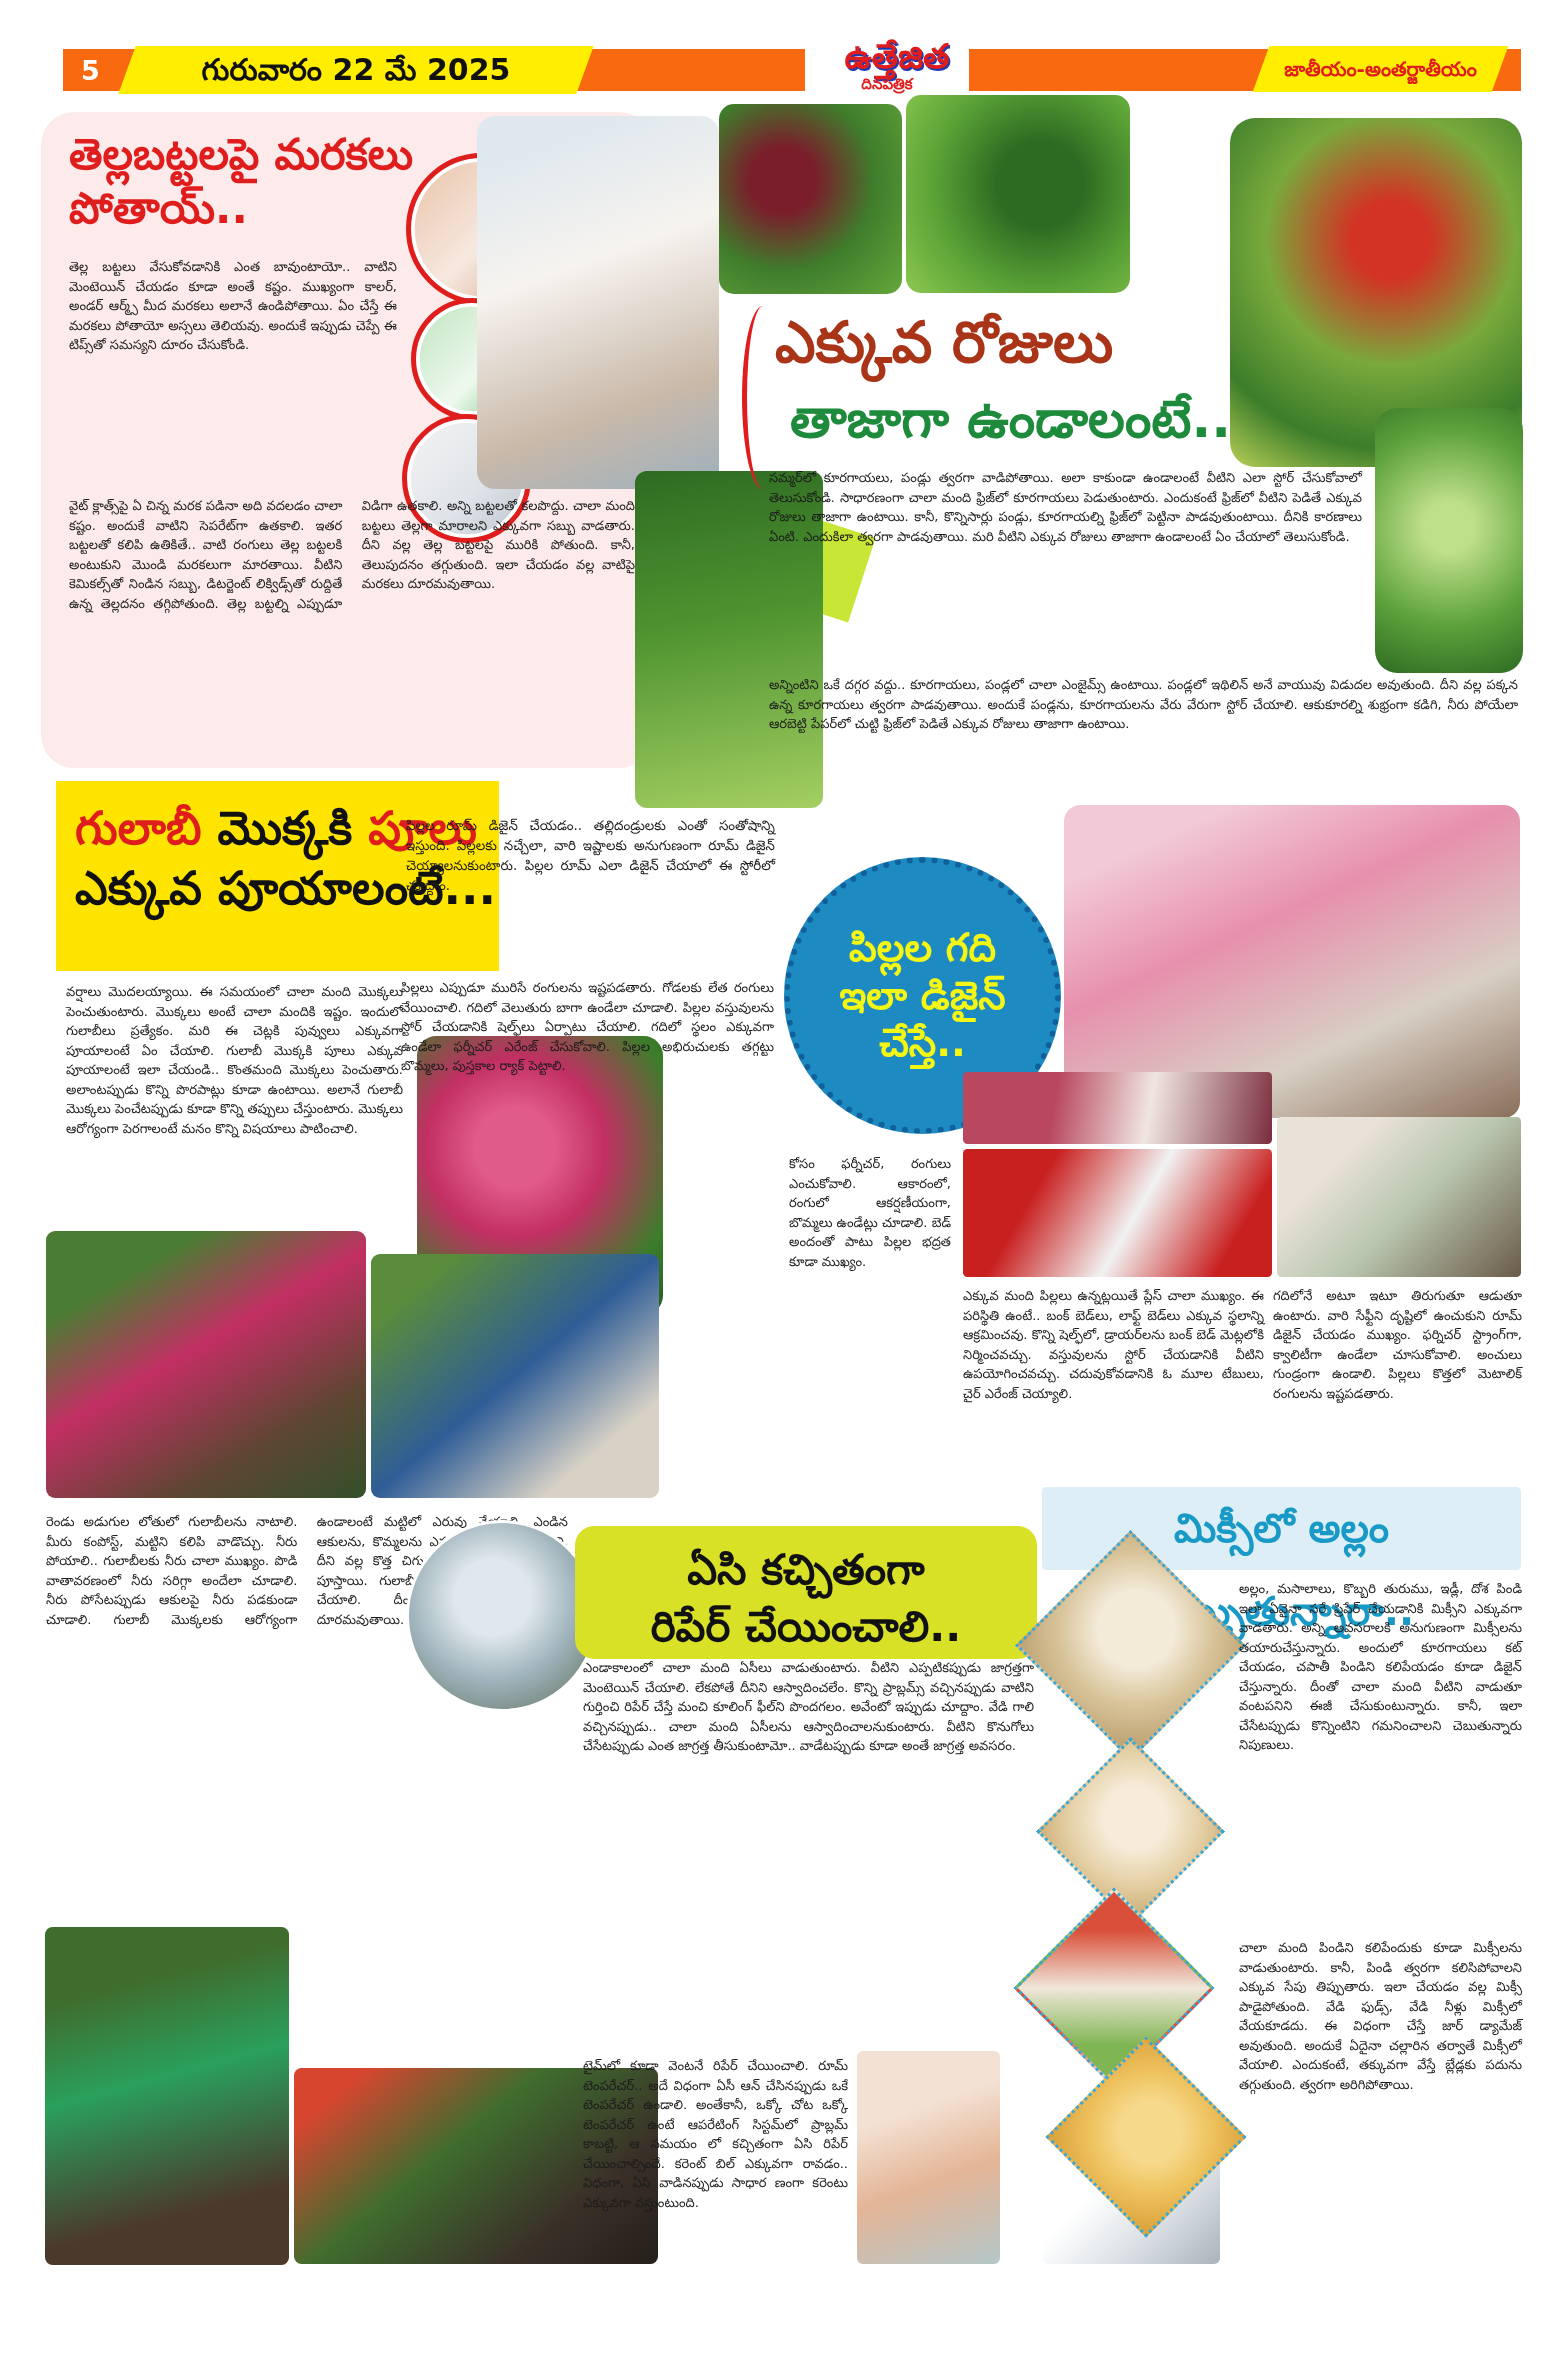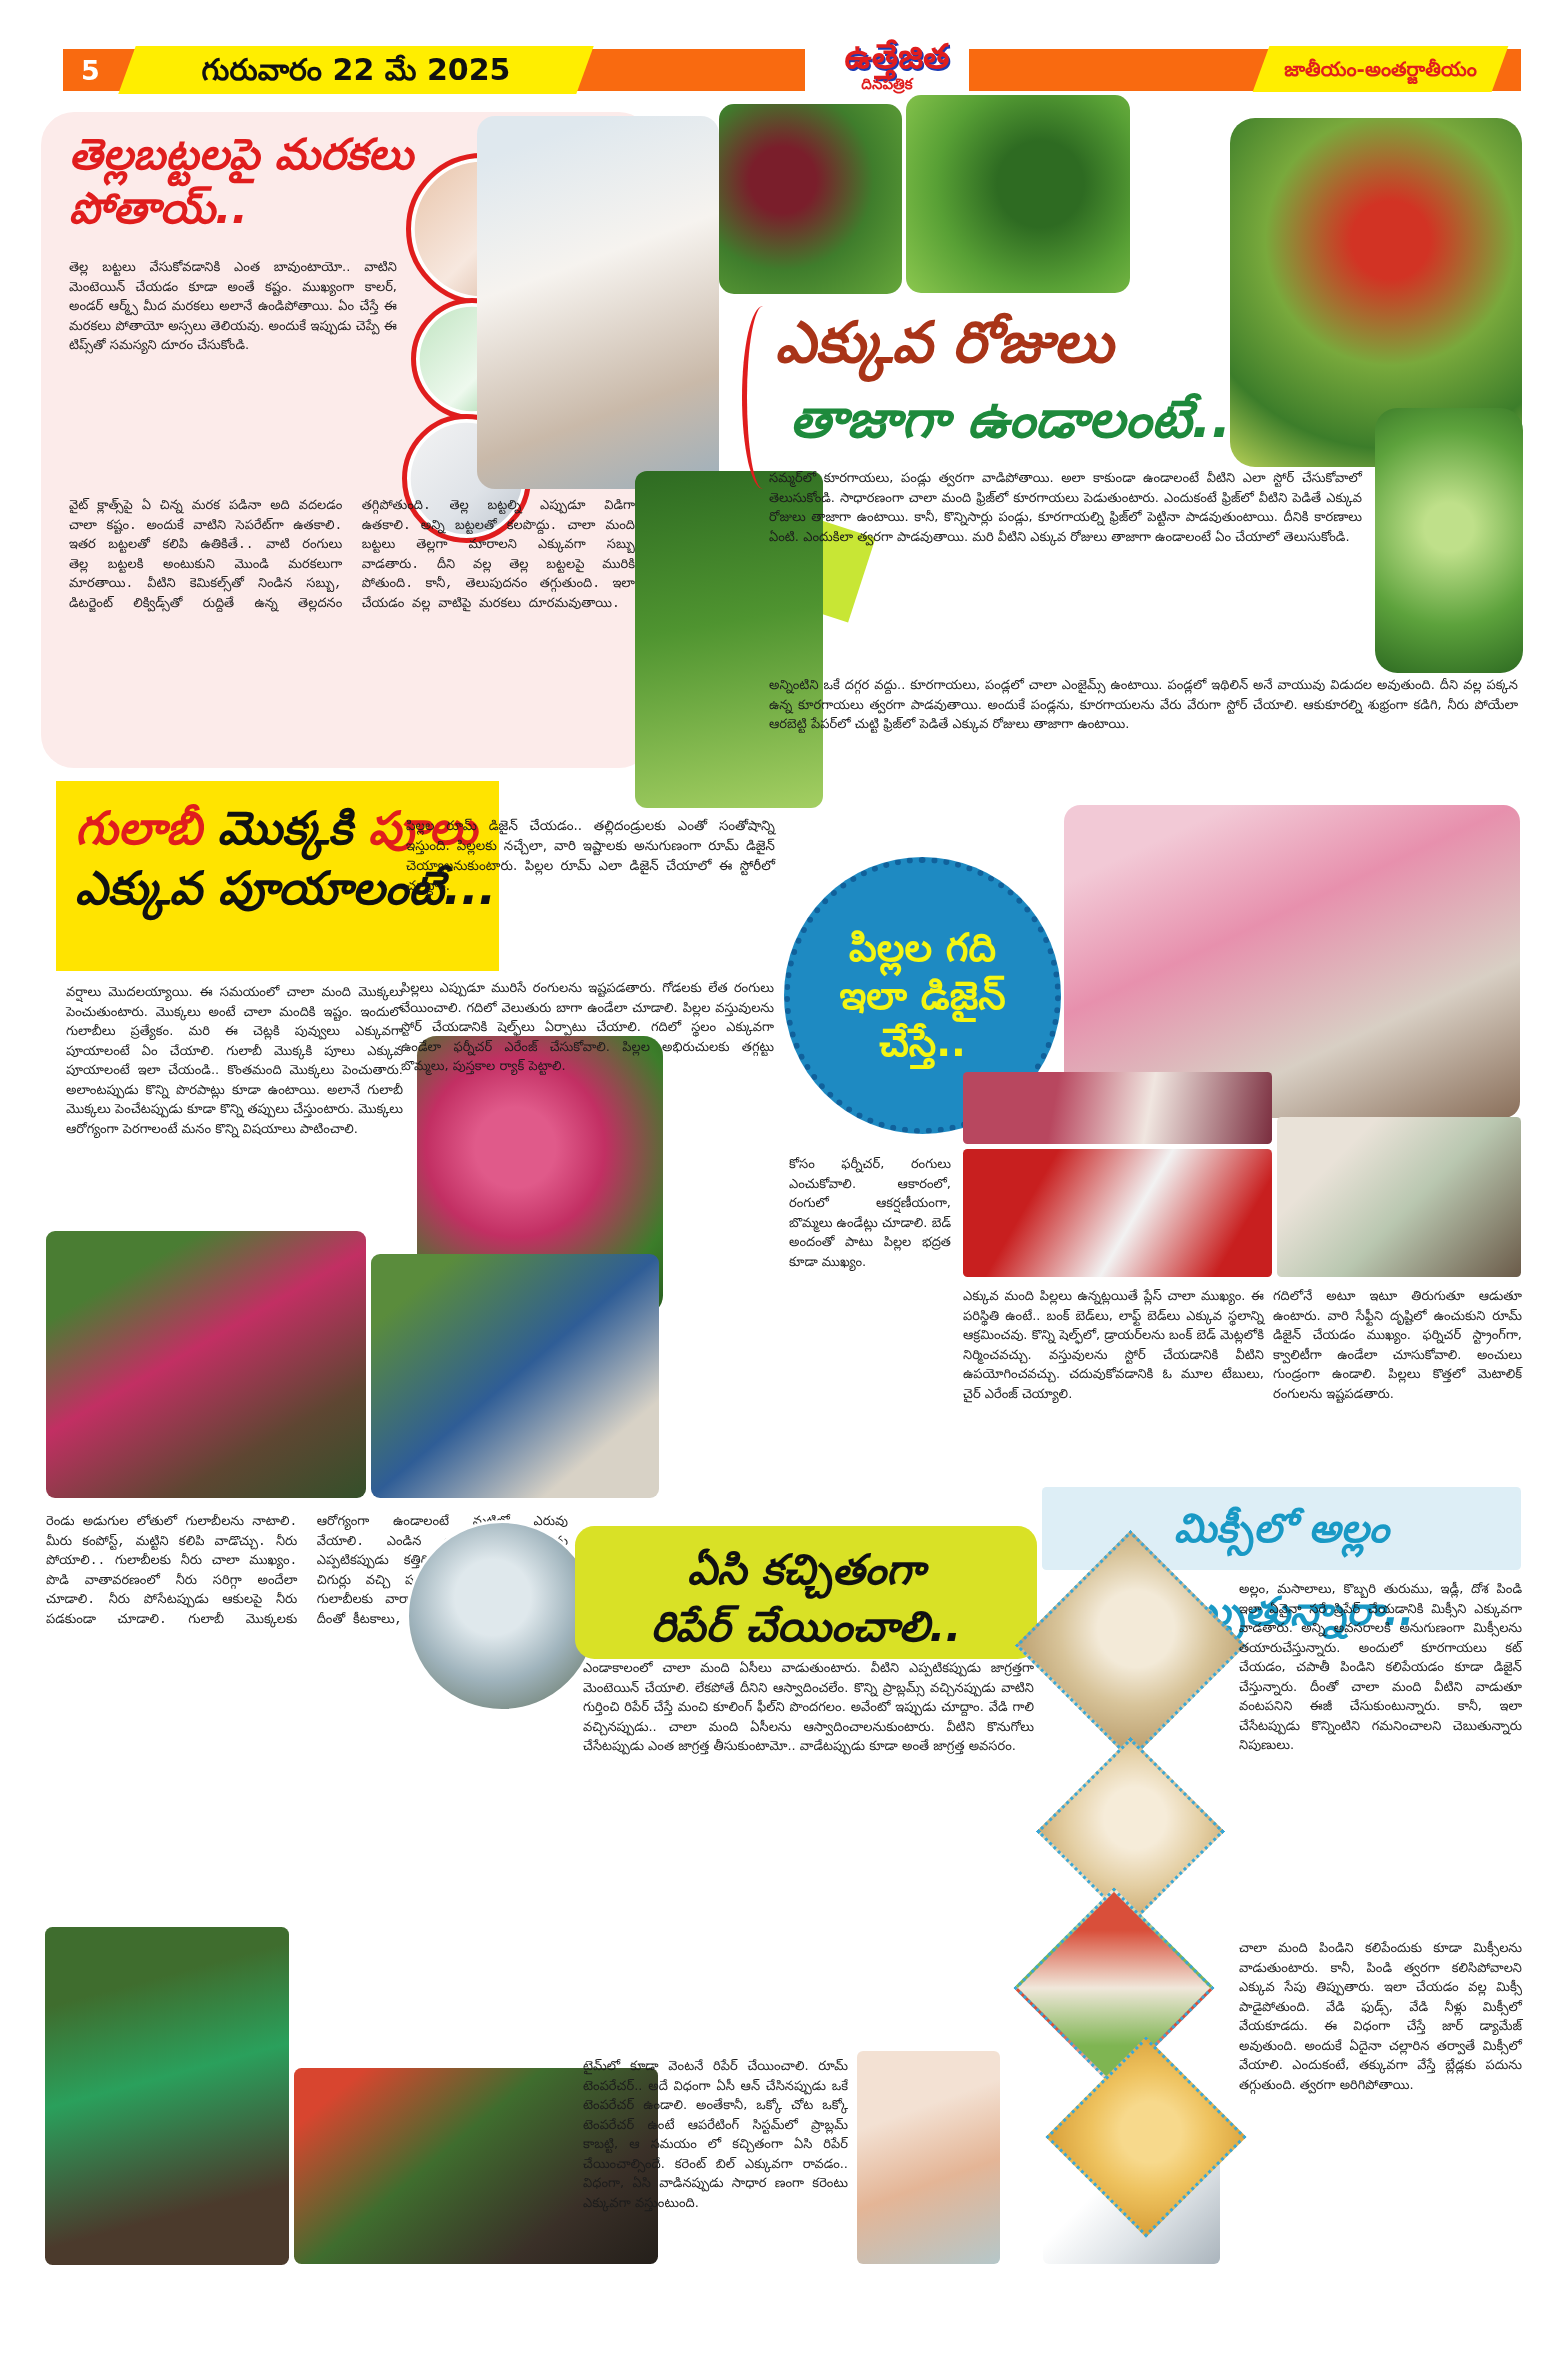--- a/index.html
+++ b/index.html
@@ -2,40 +2,40 @@
 <html style="font-size:12px"><head>
 <meta charset="utf-8">
 <style>
   html,body{margin:0;padding:0;background:#ffffff;}
   #page{position:relative;width:1561px;height:2354px;background:#ffffff;overflow:hidden;
         font-family:"DejaVu Sans","Liberation Sans",sans-serif;color:#1a1a1a;}
   .abs{position:absolute;}
   .photo{position:absolute;border-radius:10.4px;}
   .circle{border-radius:50%;}
   .bodytxt{font-size:13px;line-height:1.5;text-align:justify;color:#1c1c1c;}
-  .headline{font-weight:bold;letter-spacing:0;font-style:italic;}
+  .headline{font-weight:bold;letter-spacing:0;}
   
   .orange-band{background:#f96a10;}
   .banner{background:#ffee00;transform:skewX(-20deg);}
   .banner-inner{transform:skewX(20deg);font-weight:bold;}
   
   .panel-pink{background:#fcebea;border-radius:33px;}
   .redring{border:5.2px solid #e01d1d;box-shadow:0 0 0 3.7px #ffffff inset;}
   
   .panel-yellow{background:#ffe400;}
   
   .kids-circle{background:#1e8ac2;border:6.7px dotted #10619b;border-radius:50%;
                display:flex;flex-direction:column;justify-content:center;align-items:center;text-align:center;}
   .kids-circle div{color:#f4f613;font-weight:bold;font-size:39px;line-height:1.22;text-align:center;}
   
   .panel-lime{background:#d9e126;border-radius:19.4px;}
   
   .panel-blue{background:#ddeef6;border-radius:4.5px;}
   .diamond{position:absolute;transform:rotate(45deg);border:3px dotted #3aa7d6;}
-  .cols2{column-count:2;column-gap:19.4px;font-family:Liberation Mono, monospace;}
+  .cols2{column-count:2;column-gap:19.4px;}
 </style>
 </head>
 <body>
 
 <div id="page">
 
   <div class="abs orange-band" style="left:63px;top:49px;width:1458px;height:42px;"></div>
   <div class="abs" style="left:63px;top:49px;width:55px;height:42px;background:#f96a10;color:#fff;font-weight:bold;font-size:27px;display:flex;align-items:center;justify-content:center;">5</div>
   <div class="abs banner" style="left:127px;top:46px;width:458px;height:48px;">
     <div class="banner-inner" style="font-size:30px;color:#111;text-align:center;line-height:48px;">గురువారం 22 మే 2025</div>

